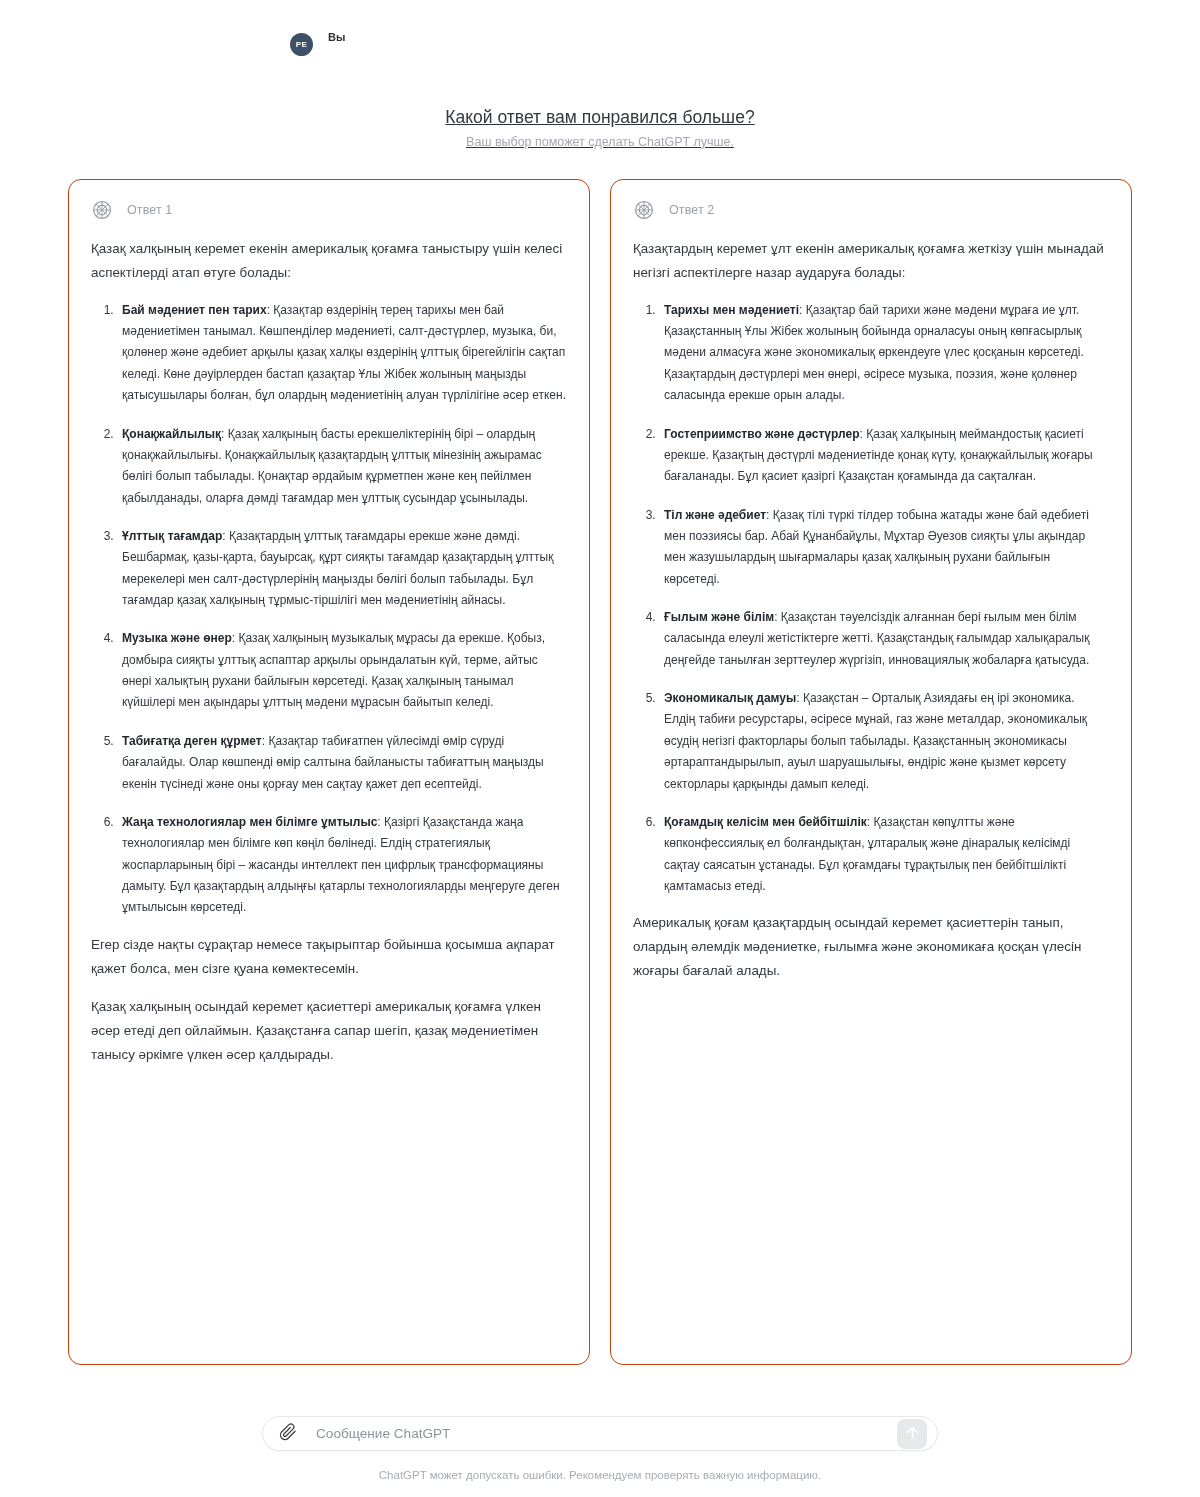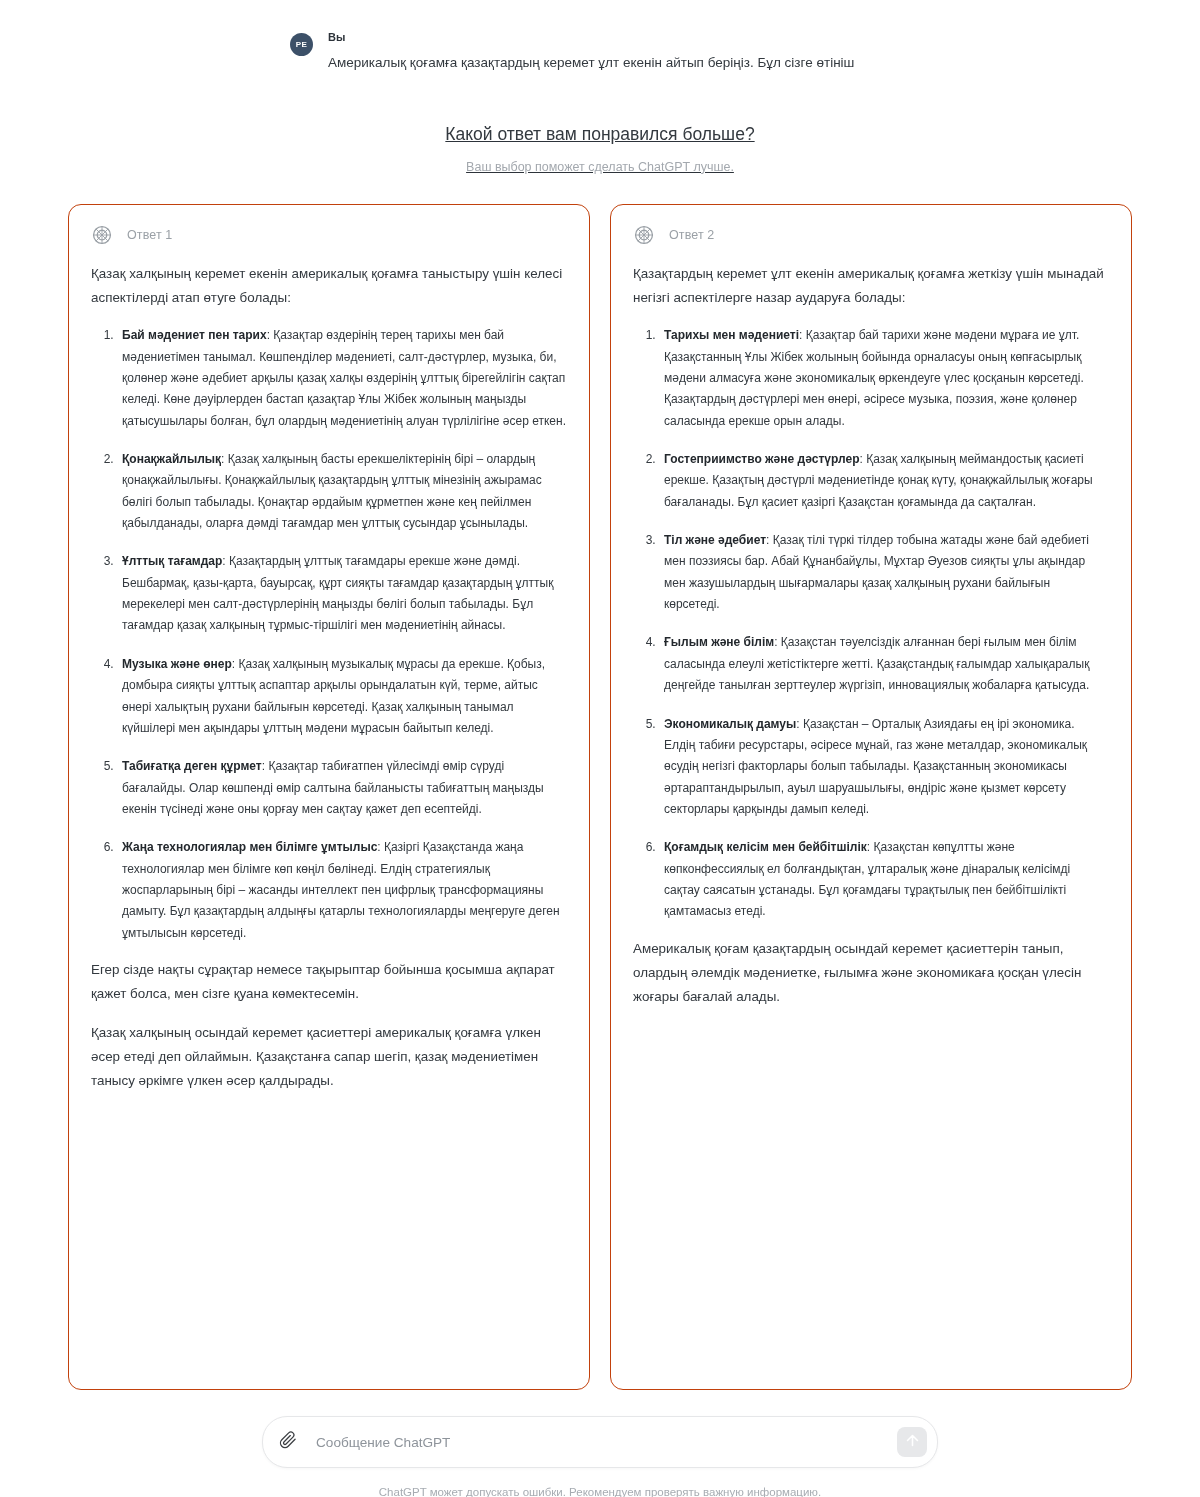--- a/index.html
+++ b/index.html
@@ -67,21 +67,21 @@
   }
   .compare-title {
     font-size: 17.5px;
     font-weight: 400;
     color: #33393f;
     line-height: 1.4;
   }
   .compare-sub {
     font-size: 12.5px;
     color: #a3a8ae;
-    margin-top: 12px;
+    margin-top: 4px;
     line-height: 1.4;
   }
 
   
   .cards {
     margin: 28px auto 0 auto;
     width: 1064px;
     display: flex;
     gap: 20px;
     align-items: stretch;
@@ -141,21 +141,21 @@
     position: absolute;
     left: 0;
     top: 1416px;
     width: 1200px;
     display: flex;
     flex-direction: column;
     align-items: center;
   }
   .composer {
     width: 676px;
-    height: 52px;
+    height: 35px;
     border: 1px solid #e6e7e9;
     border-radius: 25px;
     background: #ffffff;
     display: flex;
     align-items: center;
     padding: 0 10px 0 16px;
     box-shadow: 0 1px 3px rgba(0,0,0,.035);
   }
   .clip-icon {
     width: 18px;
@@ -198,21 +198,20 @@
   }
 </style>
 </head>
 <body>
 
 <div class="user-block">
   <div class="user-inner">
     <div class="avatar">PE</div>
     <div class="user-text-wrap">
       <div class="user-name">Вы</div>
-      <div class="user-msg">Америкалық қоғамға қазақтардың керемет ұлт екенін айтып беріңіз. Бұл сізге өтініш</div>
     </div>
   </div>
 </div>
 
 <div class="compare-head">
   <div class="compare-title">Какой ответ вам понравился больше?</div>
   <div class="compare-sub">Ваш выбор поможет сделать ChatGPT лучше.</div>
 </div>
 
 <div class="cards">

